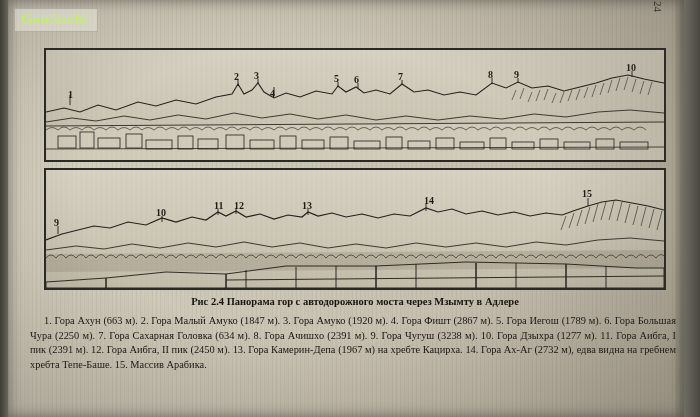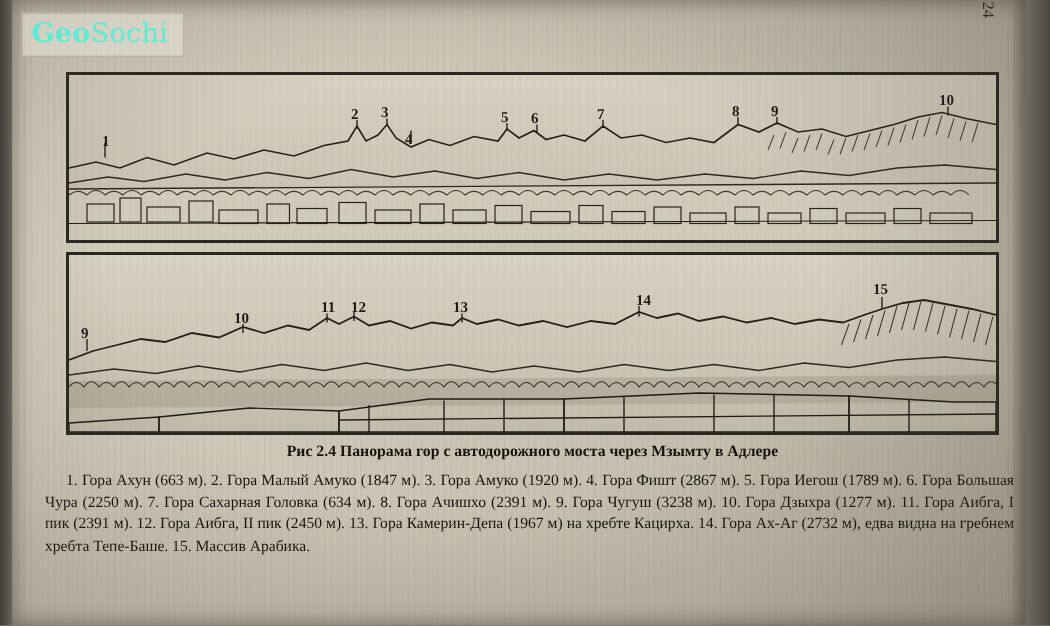--- a/index.html
+++ b/index.html
@@ -45,23 +45,23 @@
     background: linear-gradient(90deg, rgba(120,115,100,0.0) 0%, rgba(90,86,74,0.55) 100%);
   }
 
   
   .watermark {
     position: absolute;
     left: 14px; top: 8px;
     padding: 3px 10px 4px 6px;
     background: rgba(232,229,219,0.55);
     border: 1px solid rgba(120,116,100,0.35);
-    color: #5eead4;
+    color: #bef264;
     font-family: "DejaVu Serif", serif;
-    font-size: 18px;
+    font-size: 13px;
     letter-spacing: 0.2px;
     white-space: nowrap;
   }
   .watermark .b { font-weight: bold; }
 
   .page-number {
     position: absolute;
     right: 20px; top: 12px;
     font-family: "Liberation Serif", serif;
     font-size: 11px;

